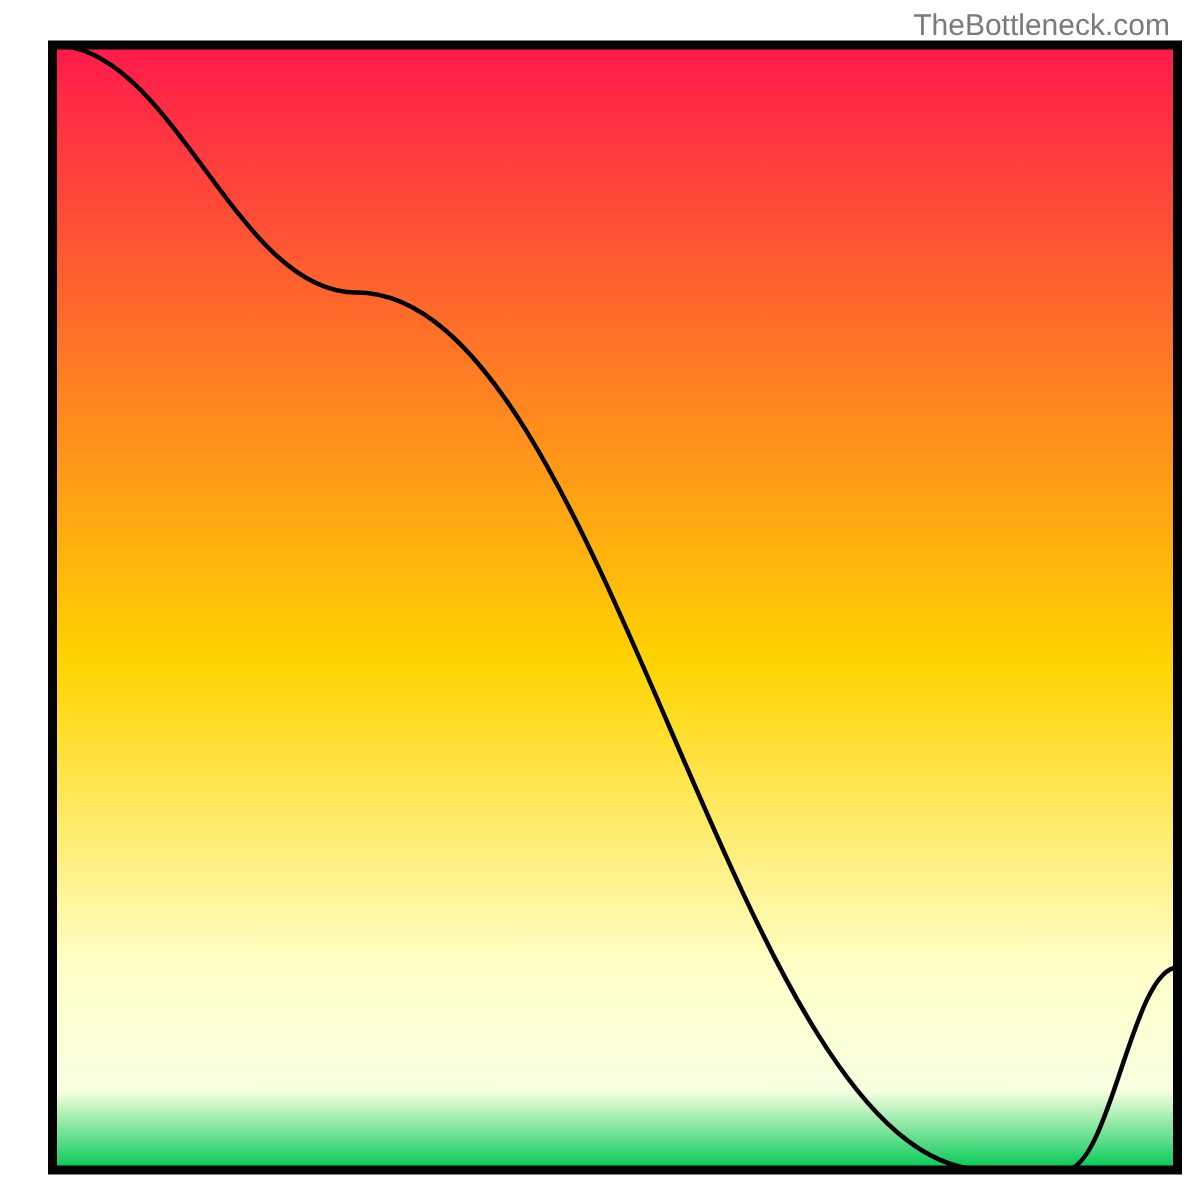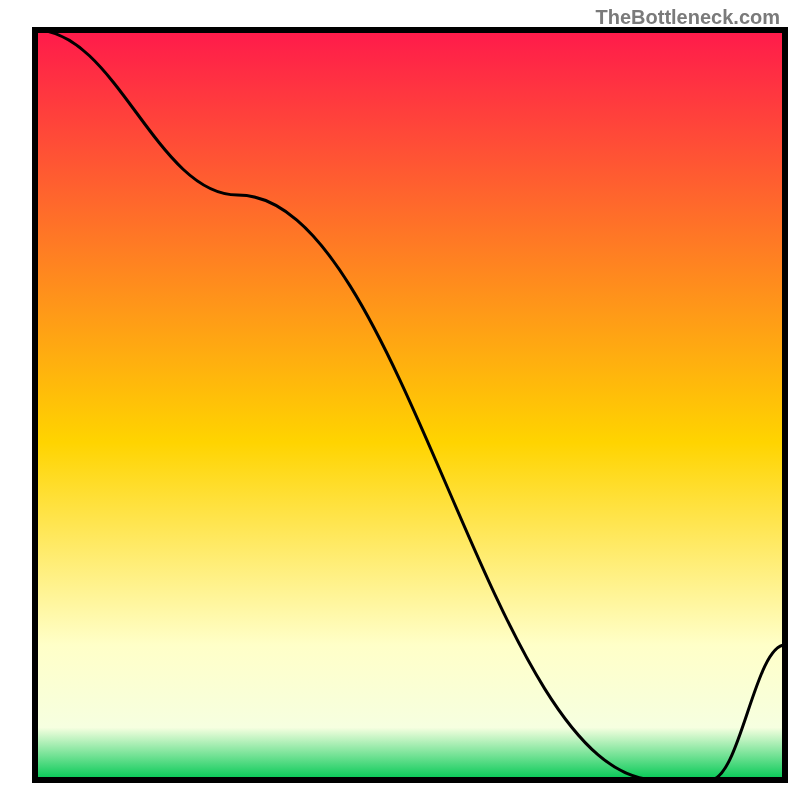--- a/index.html
+++ b/index.html
@@ -13,21 +13,21 @@
   .chart-wrap {
     position: relative;
     width: 800px;
     height: 800px;
   }
   .watermark {
     position: absolute;
     top: 6px;
     right: 20px;
     font-size: 20px;
-    font-weight: bold;
+    font-weight: normal;
     color: #7a7a7a;
     z-index: 10;
     user-select: none;
   }
   svg {
     display: block;
   }
 </style>
 </head>
 <body>

